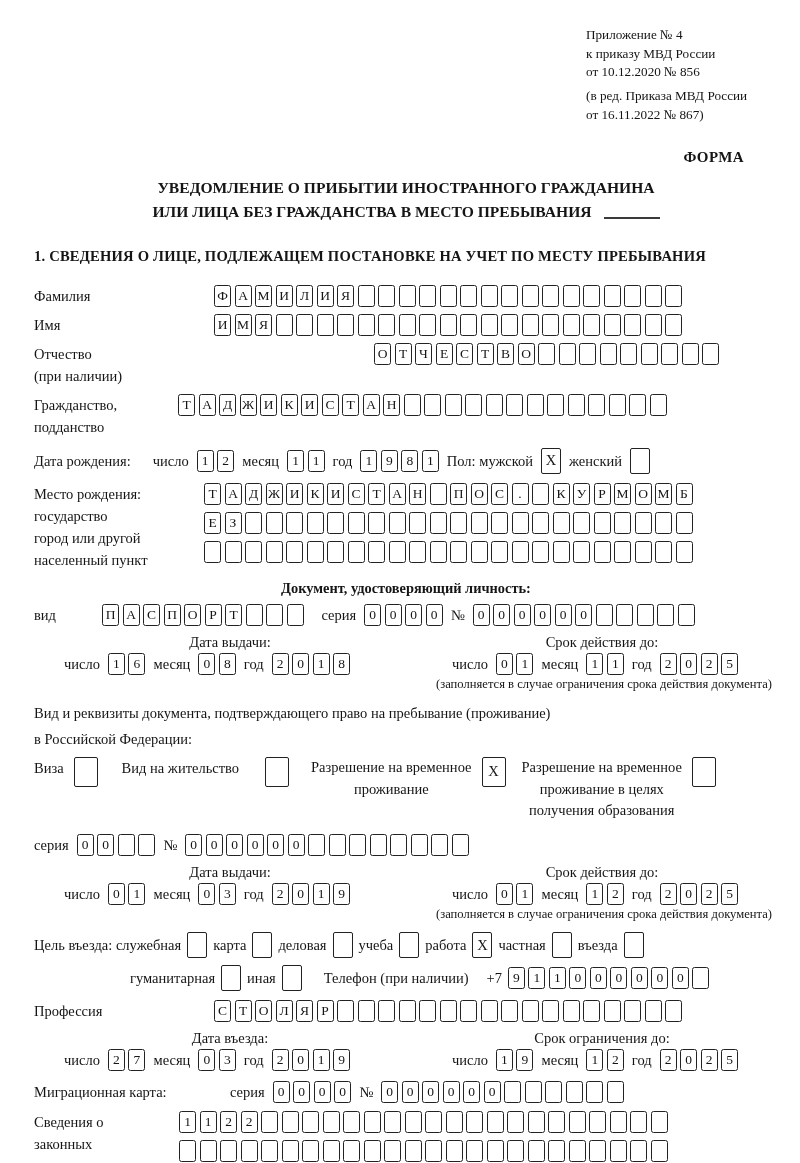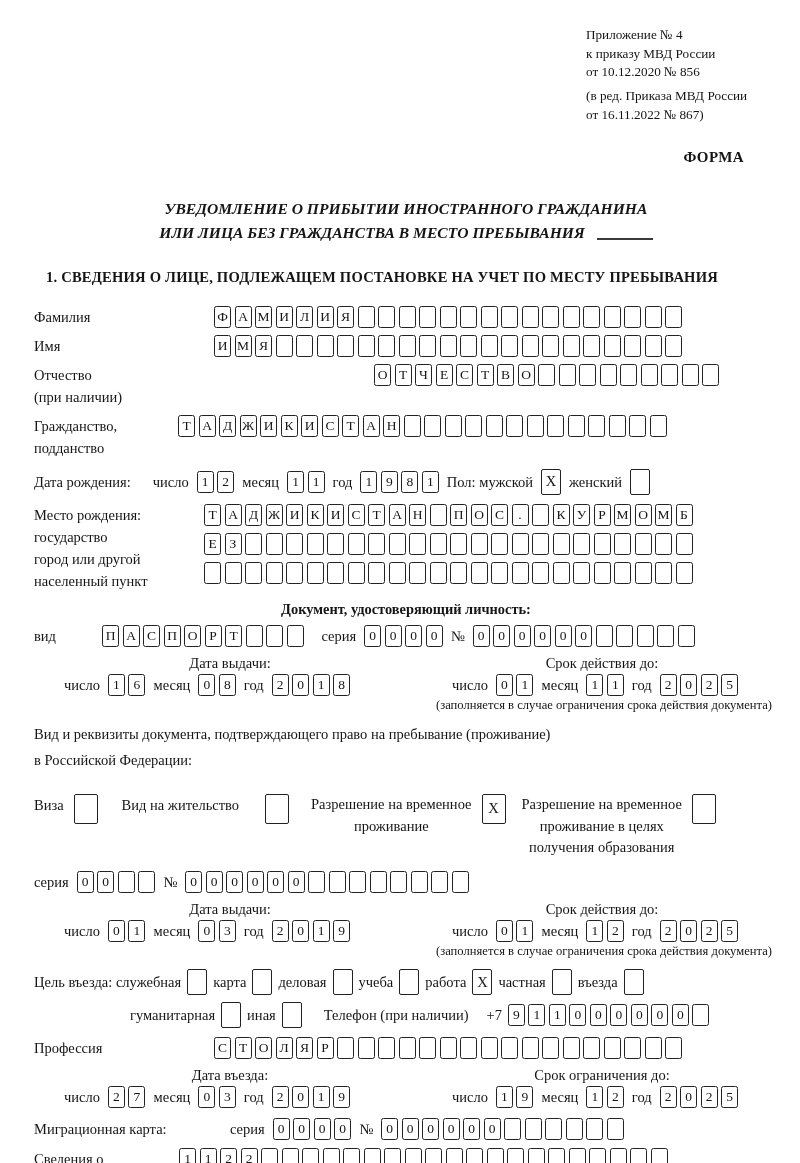--- a/index.html
+++ b/index.html
@@ -6,23 +6,23 @@
   html,body { background:#fff; }
   .page {
     width:800px; height:1163px; background:#fff; color:#151515;
     font-family:"Liberation Serif","DejaVu Serif",serif;
     font-size:14.5px; padding:26px 22px 10px 34px; overflow:hidden; position:relative;
   }
   .pre { white-space:pre-line; }
   .annex { margin-left:552px; font-size:13.2px; line-height:1.42; }
   .annex-note { margin-top:5px; }
   .forma { text-align:right; padding-right:34px; font-weight:bold; margin-top:24px; font-size:15px; letter-spacing:.4px; }
-  .title { text-align:center; font-weight:bold; font-size:15.6px; margin-top:31px; line-height:1.55;font-style:italic; }
+  .title { text-align:center; font-weight:bold; font-size:15.6px; margin-top:10px; line-height:1.55; }
   .blank-line { display:inline-block; width:56px; border-bottom:2.5px solid #3a3a3a; margin-left:12px; vertical-align:-2px; }
-  .section { font-weight:bold; font-size:14.6px; margin-top:24px; letter-spacing:.2px;margin-left:12px; }
+  .section { font-weight:bold; font-size:14.6px; margin-top:24px; letter-spacing:.2px; }
   .row { display:flex; align-items:center; margin-top:7px; }
   .row.top { align-items:flex-start; }
   .irow { display:flex; align-items:center; gap:8px; margin-top:7px; flex-wrap:nowrap; }
   .lbl { flex:none; line-height:22px; }
   .w180 { width:180px; } .w340 { width:340px; } .w144 { width:144px; }
   .w170 { width:170px; } .w145 { width:145px; } .w60 { width:60px; } .w158 { width:158px; }
   .cells { display:flex; gap:3.5px; flex:none; }
   .cell {
     flex:none; width:17px; height:22px; border:1.7px solid #222; border-radius:2.5px;
     display:flex; align-items:center; justify-content:center; font-size:13.5px; background:#fff;
@@ -33,21 +33,21 @@
   }
   .cbox.big { width:24px; height:30px; }
   .cellcol { display:flex; flex-direction:column; gap:7px; }
   .doc-head { text-align:center; font-weight:bold; margin-top:9px; font-size:14.4px; }
   .twocol { display:flex; margin-top:8px;justify-content:center; }
   .col-l { width:392px; flex:none; }
   .col-r { flex:1; }
   .col-head { text-align:center; margin-bottom:2px; }
   .note { text-align:right; font-size:12.6px; margin-top:2px; padding-right:6px; }
   .plain { margin-top:10px; line-height:1.55; }
-  .permit-row { display:flex; align-items:flex-start; margin-top:22px; gap:10px; }
+  .permit-row { display:flex; align-items:flex-start; margin-top:6px; gap:10px; }
   .permit-item { display:flex; align-items:flex-start; gap:10px; }
   .permit-label { text-align:center; line-height:1.5; }
   .ml30 { margin-left:30px; } .ml26 { margin-left:26px; } .ml80 { margin-left:96px; }
   .gap-sm { gap:6px; }
 </style>
 </head>
 <body>
 
 <div class="page">
 

